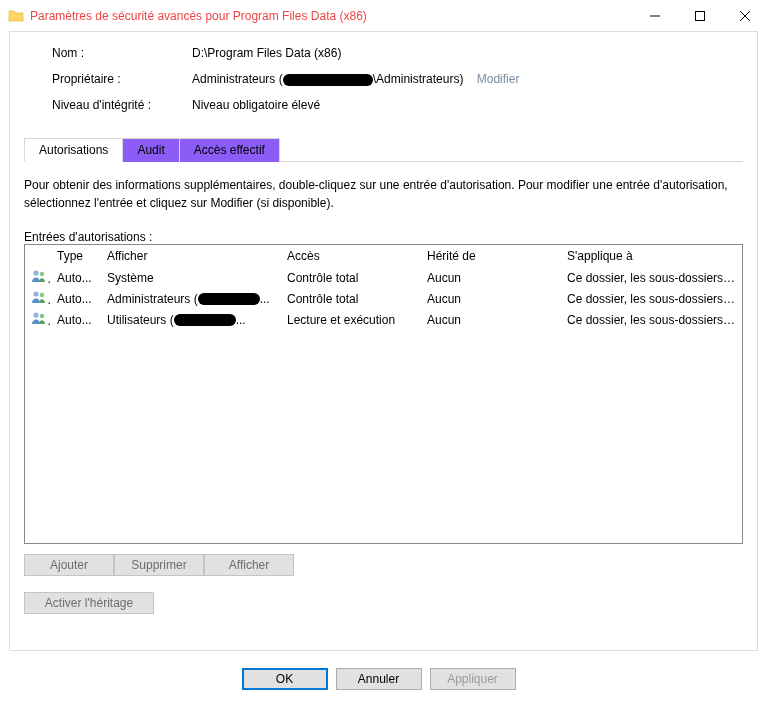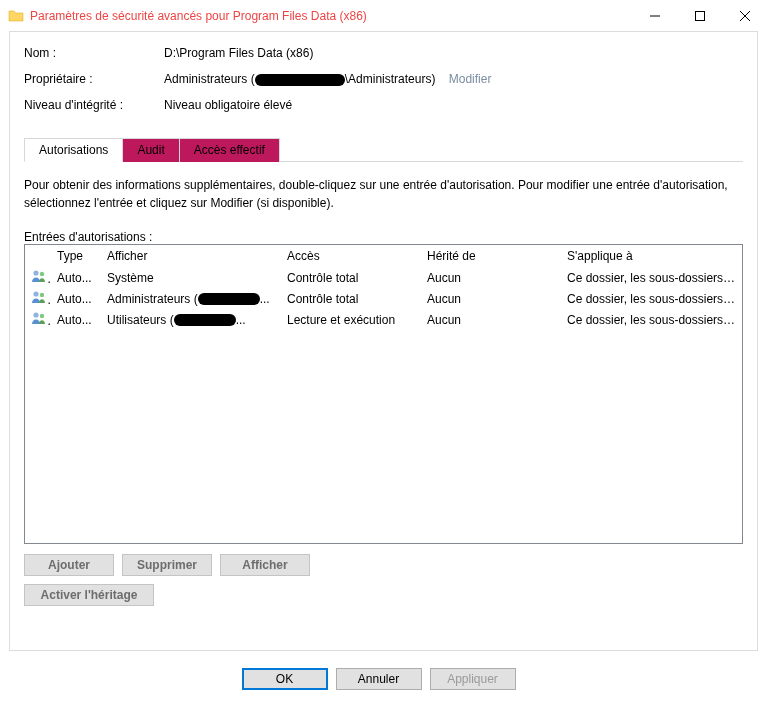--- a/index.html
+++ b/index.html
@@ -6,53 +6,53 @@
 body { background: #fff; color: #000; width: 767px; height: 708px; overflow: hidden; }
 
 .titlebar { display: flex; align-items: center; height: 31px; padding-left: 8px; }
 .titlebar .folder-icon { width: 16px; height: 16px; margin-right: 6px; }
 .titlebar .title { flex: 1; font-size: 12px; color: #ef4444; }
 .titlebar .winbtns { display: flex; }
 .titlebar .winbtn { width: 45px; height: 29px; display: flex; align-items: center; justify-content: center; font-size: 13px; color: #000; cursor: default; }
 
 .outer { border: 1px solid #dcdcdc; margin: 0 9px 9px 9px; padding: 14px 14px 10px 14px; height: 620px; position: relative; }
 
-.info-row { display: flex; margin-bottom: 12px; }
+.info-row { display: flex; margin-bottom: 12px; margin-left: 28px; }
 .info-label { width: 140px; color: #000; }
 .info-value { color: #000; }
 .redact { display: inline-block; background: #000; height: 12px; vertical-align: middle; border-radius: 6px; }
 .modify-link { color: #7a8da1; margin-left: 10px; cursor: pointer; }
 
 .tabs { display: flex; margin-top: 25px; border-bottom: 1px solid #fff; }
 .tab { padding: 4px 14px; border: 1px solid #d8d8d8; border-bottom: none; background: #fff; margin-right: -1px; cursor: default; position: relative; top: 1px; }
-.tab.inactive { background: #be185d; }
+.tab.inactive { background: #8b5cf6; }
 .tab.active { border-bottom: 1px solid #fff; z-index: 2; }
 .tabstrip-line { border-top: 1px solid #d8d8d8; margin-top: -1px; }
 
 .instruction { margin: 14px 0 18px 0; line-height: 1.5; }
 .section-label { }
 
 .table-wrap { border: 1px solid #828790; height: 300px; overflow: hidden; }
 .table-head { display: flex; padding: 4px 0; }
 .th { padding: 0 6px; color: #000; white-space: nowrap; overflow: hidden; }
 .col-icon { width: 26px; flex: none; }
 .col-type { width: 50px; flex: none; }
 .col-principal { width: 180px; flex: none; }
 .col-access { width: 140px; flex: none; }
 .col-inherit { width: 140px; flex: none; }
 .col-applies { flex: 1; }
 .table-body { }
 .tr { display: flex; align-items: center; padding: 2px 0; cursor: default; }
 .td { padding: 0 6px; white-space: nowrap; overflow: hidden; text-overflow: ellipsis; }
 .people-icon { width: 16px; height: 14px; display: inline-block; }
 
-.btn-row { display: flex; gap: 8px; margin-top: 10px; font-weight: bold; }
+.btn-row { display: flex; gap: 0; margin-top: 10px; }
 .btn { min-width: 90px; padding: 3px 14px; border: 1px solid #c4c4c4; background: #e1e1e1; color: #6d6d6d; text-align: center; cursor: default; }
 .btn.wide { min-width: 130px; }
-.btn-row2 { margin-top: 8px; }
+.btn-row2 { margin-top: 16px; }
 
 .footer { display: flex; justify-content: center; gap: 8px; padding: 8px 10px 10px 0; }
 .fbtn { min-width: 86px; padding: 3px 0; text-align: center; border: 1px solid #adadad; background: #e1e1e1; cursor: default; }
 .fbtn.primary { border: 2px solid #0078d7; background: #e1e1e1; padding: 2px 0; }
 .fbtn.disabled { color: #9a9a9a; }
 </style>
 </head>
 <body>
 
 <div class="titlebar">

